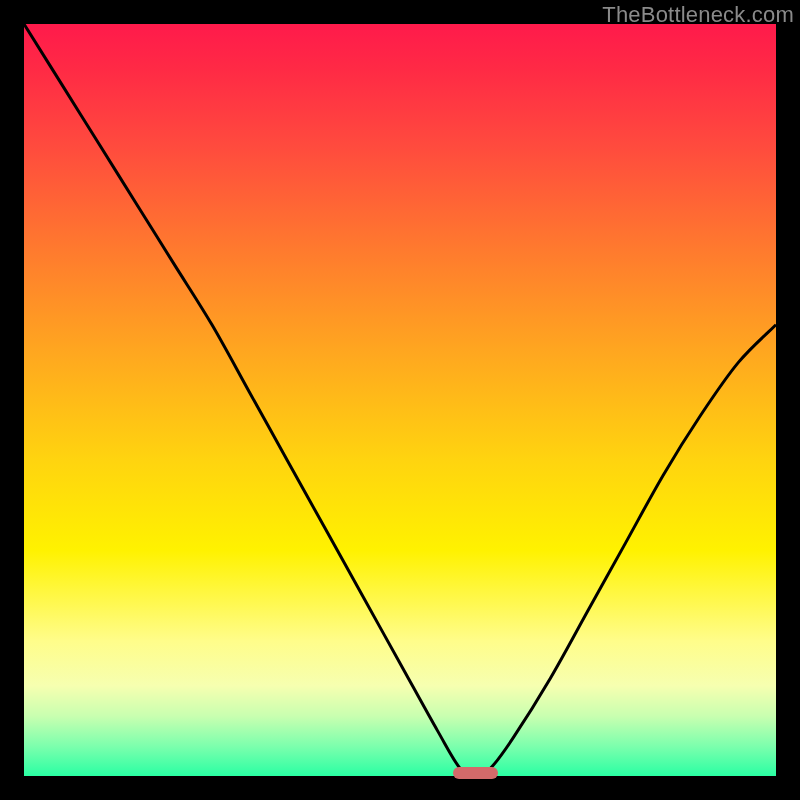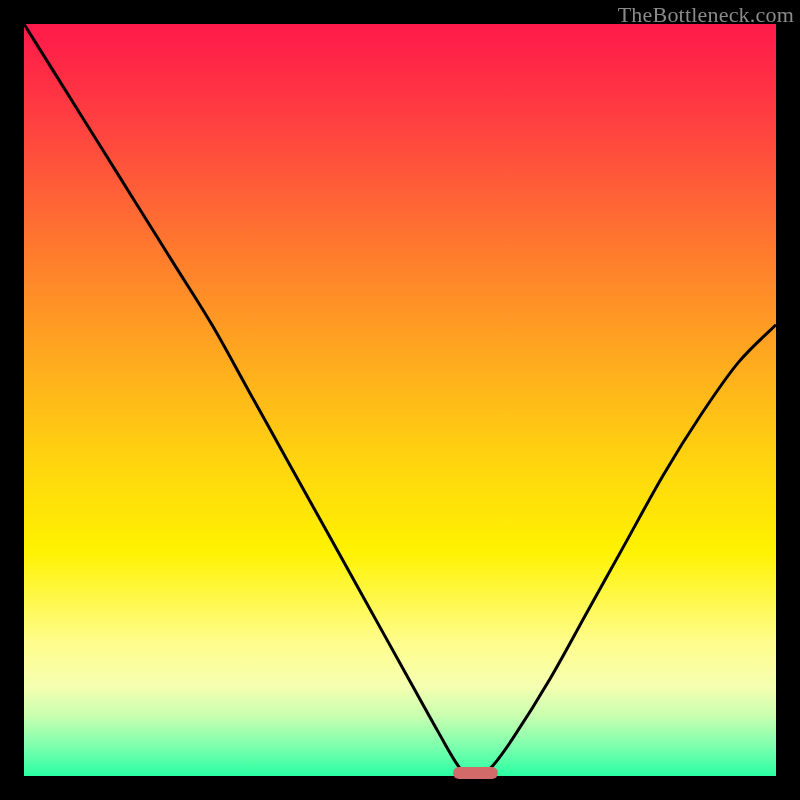--- a/index.html
+++ b/index.html
@@ -43,21 +43,20 @@
     );
   }
   .watermark {
     position: absolute;
     top: 2px;
     right: 6px;
     color: #8a8a8a;
     font-size: 22px;
     letter-spacing: 0.2px;
     user-select: none;
-    font-family: Liberation Serif, serif;
   }
   svg.curve {
     position: absolute;
     left: 0;
     top: 0;
     width: 752px;
     height: 752px;
     overflow: visible;
   }
   .marker {

